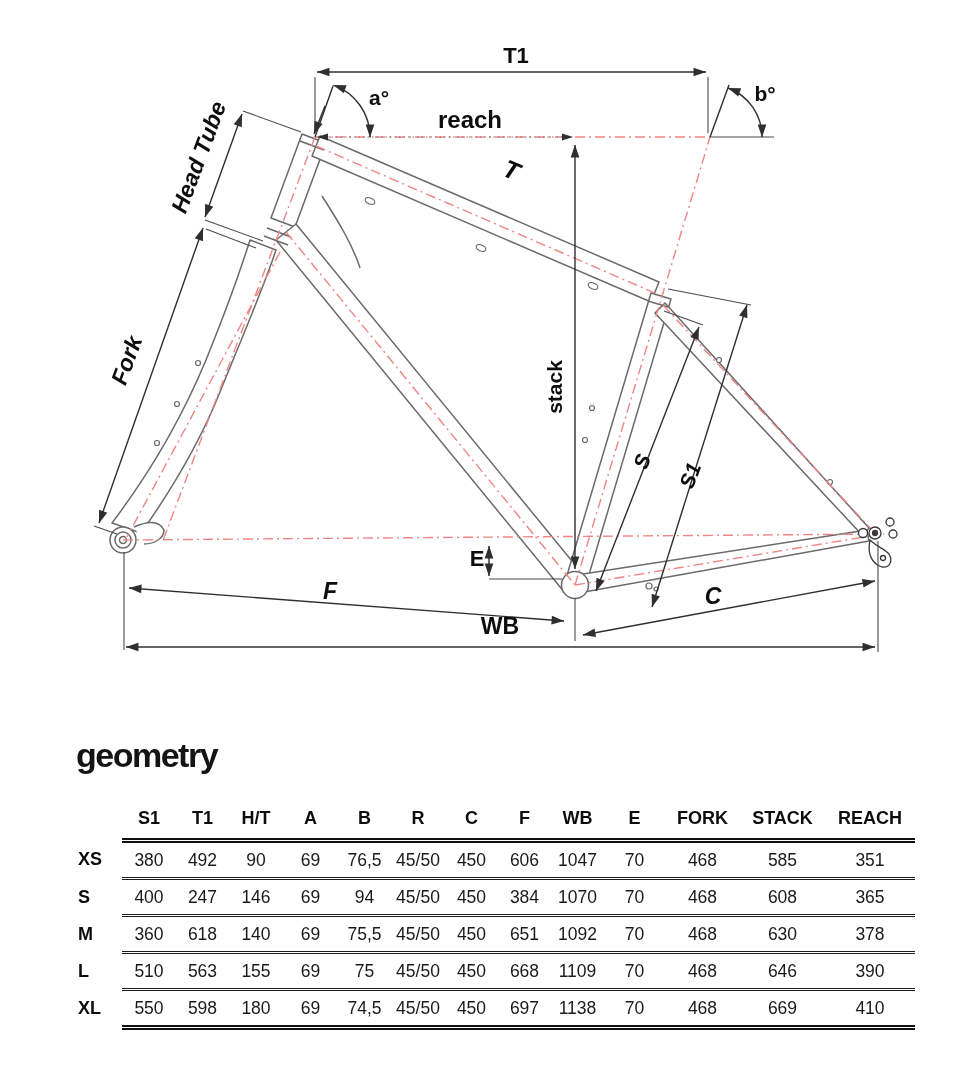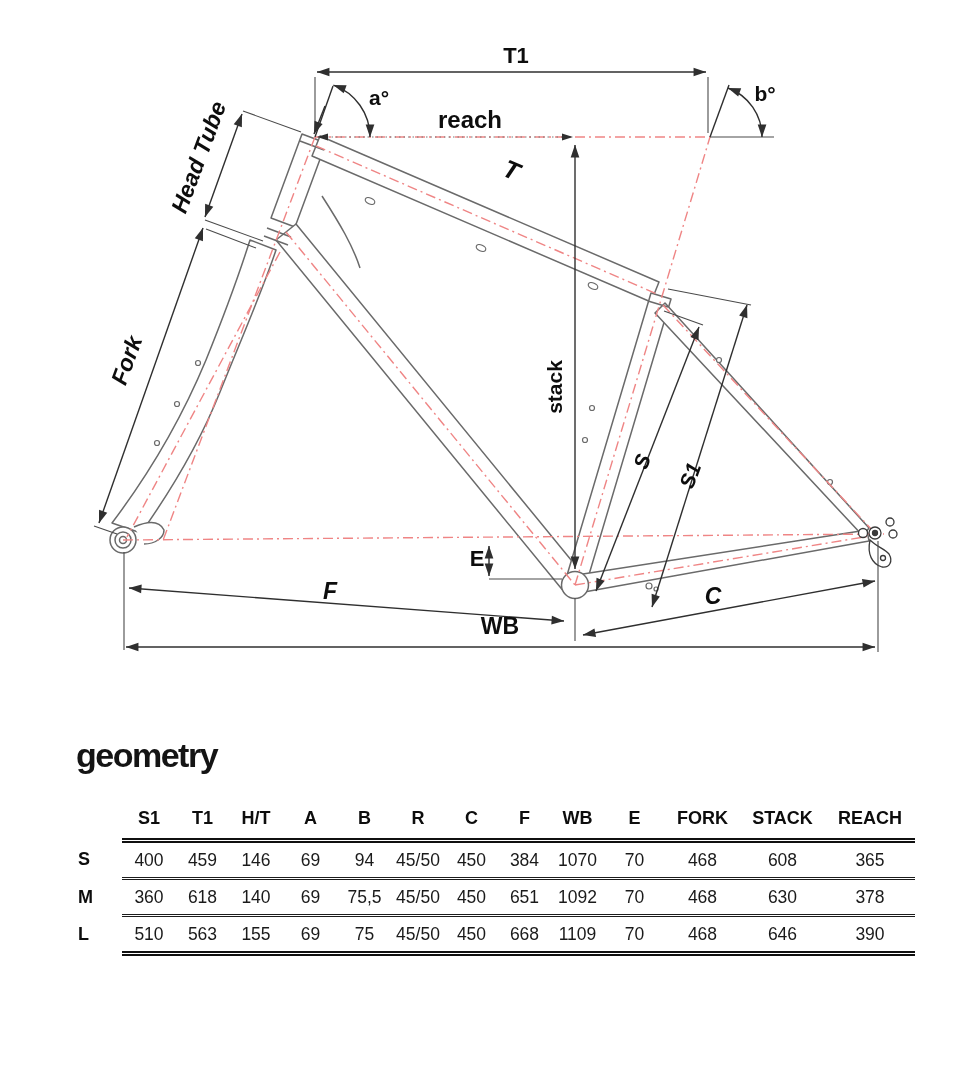--- a/index.html
+++ b/index.html
@@ -200,23 +200,39 @@
             <th>F</th>
             <th>WB</th>
             <th>E</th>
             <th>FORK</th>
             <th>STACK</th>
             <th>REACH</th>
           </tr>
         </thead>
       <tbody>
           <tr>
+            <th>XS</th>
+            <td>380</td>
+            <td>492</td>
+            <td>90</td>
+            <td>69</td>
+            <td>76,5</td>
+            <td>45/50</td>
+            <td>450</td>
+            <td>606</td>
+            <td>1047</td>
+            <td>70</td>
+            <td>468</td>
+            <td>585</td>
+            <td>351</td>
+          </tr>
+          <tr>
             <th>S</th>
             <td>400</td>
-            <td>459</td>
+            <td>247</td>
             <td>146</td>
             <td>69</td>
             <td>94</td>
             <td>45/50</td>
             <td>450</td>
             <td>384</td>
             <td>1070</td>
             <td>70</td>
             <td>468</td>
             <td>608</td>
@@ -247,17 +263,33 @@
             <td>75</td>
             <td>45/50</td>
             <td>450</td>
             <td>668</td>
             <td>1109</td>
             <td>70</td>
             <td>468</td>
             <td>646</td>
             <td>390</td>
           </tr>
+          <tr>
+            <th>XL</th>
+            <td>550</td>
+            <td>598</td>
+            <td>180</td>
+            <td>69</td>
+            <td>74,5</td>
+            <td>45/50</td>
+            <td>450</td>
+            <td>697</td>
+            <td>1138</td>
+            <td>70</td>
+            <td>468</td>
+            <td>669</td>
+            <td>410</td>
+          </tr>
         </tbody>
     </table>
   </div>
 
 </div>
 
 </body></html>

